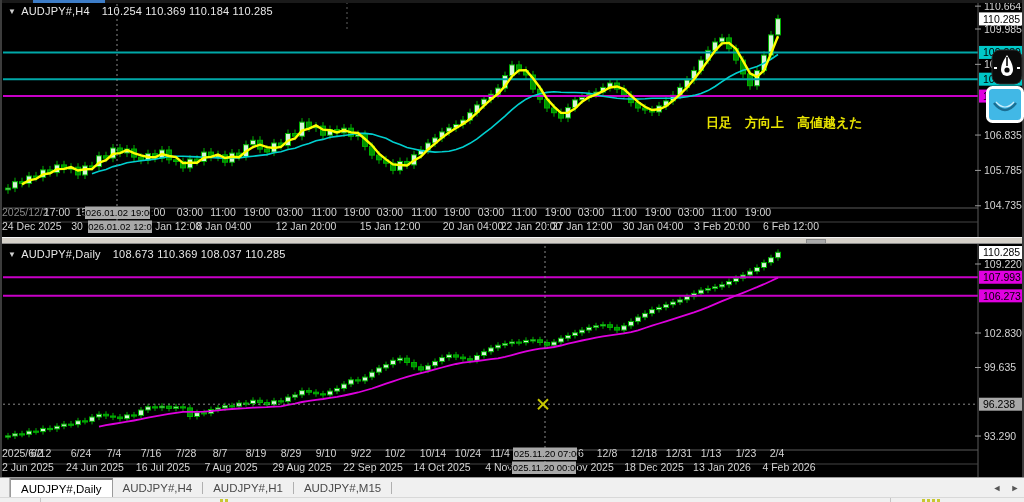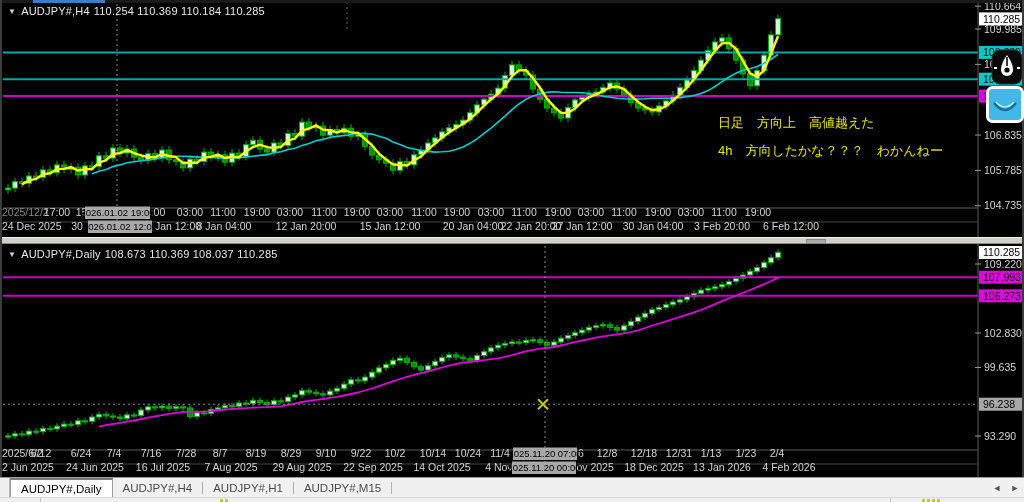--- a/index.html
+++ b/index.html
@@ -5,22 +5,22 @@
   html,body{margin:0;padding:0;background:#2a2a2a;}
   #screen{position:relative;width:1024px;height:502px;background:#000;overflow:hidden;
           font-family:"Liberation Sans",sans-serif;}
   #screen svg{position:absolute;left:0;}
   .edge-left{position:absolute;left:0;top:0;width:2px;height:502px;background:#3c3c3c;z-index:6;}
   .edge-right{position:absolute;right:0;top:0;width:2px;height:502px;background:#3c3c3c;z-index:6;}
   .top-strip{position:absolute;left:0;top:0;width:1024px;height:3px;background:#1a1a1a;z-index:6;}
   .top-strip .blueseg{position:absolute;left:33px;top:0;width:72px;height:3px;background:#3d7dc8;}
   .chart-title{position:absolute;z-index:3;color:#e8e8e8;font-size:11px;white-space:nowrap;letter-spacing:.2px;}
   .chart-title .tri{display:inline-block;color:#cfcfcf;font-size:8px;margin-right:5px;transform:translateY(-1px);}
-  .chart-title .ohlc{margin-left:4px;}
-  .jp{position:absolute;z-index:3;color:#e8e400;font-size:13px;font-weight:normal;white-space:nowrap;margin-left:12px;}
+  .chart-title .ohlc{margin-left:12px;}
+  .jp{position:absolute;z-index:3;color:#e8e400;font-size:13px;font-weight:bold;white-space:nowrap;}
   .splitter{position:absolute;left:0;top:237px;width:1024px;height:7px;background:#d4d0c8;
             border-top:1px solid #f4f4f4;border-bottom:1px solid #8a8a8a;box-sizing:border-box;z-index:5;}
   .splitter .handle{position:absolute;left:806px;top:1px;width:18px;height:3px;background:#aaa;border:1px solid #888;}
   .floating-icon{position:absolute;z-index:8;}
   .tabbar{position:absolute;left:0;top:477px;width:1024px;height:20px;background:#f0f0f0;
           border-top:1px solid #9a9a9a;box-sizing:border-box;z-index:7;display:flex;align-items:stretch;font-size:11.5px;}
   .tabbar .lead{width:9px;border-right:1px solid #b8b8b8;}
   .tab{display:flex;align-items:center;padding:0 10px;color:#4a4a4a;cursor:default;position:relative;}
   .tab.active{background:#ffffff;border:1px solid #9a9a9a;border-top:2px solid #7a7a7a;border-bottom:none;
               color:#000;margin-top:0px;z-index:2;}
@@ -642,21 +642,20 @@
     </svg>
 
   <div class="chart-title" style="left:8px;top:5px;">
     <span class="tri">▼</span><span>AUDJPY#,H4</span><span class="ohlc">110.254 110.369 110.184 110.285</span>
   </div>
   <div class="chart-title" style="left:8px;top:248px;">
     <span class="tri">▼</span><span>AUDJPY#,Daily</span><span class="ohlc">108.673 110.369 108.037 110.285</span>
   </div>
 
   <div class="jp" style="left:706px;top:114px;">日足　方向上　高値越えた</div>
-  <div class="jp" style="left:706px;top:142px;">4h　方向したかな？？？　わかんねー</div>
 
   <div class="splitter">
       <div class="handle"></div>
     </div>
 
   <div class="floating-icon" style="left:991px;top:47px;">
     <svg width="32" height="40" viewBox="0 0 32 40">
       <rect x="1" y="3" width="30" height="34" rx="8" fill="#0a0a0a" stroke="#2c2c2c"></rect>
       <path d="M16 8 C12 14 10 18 10 23 a6 6 0 0 0 12 0 C22 18 20 14 16 8 Z" fill="#ffffff"></path>
       <circle cx="16" cy="23" r="2.6" fill="#0a0a0a"></circle>

